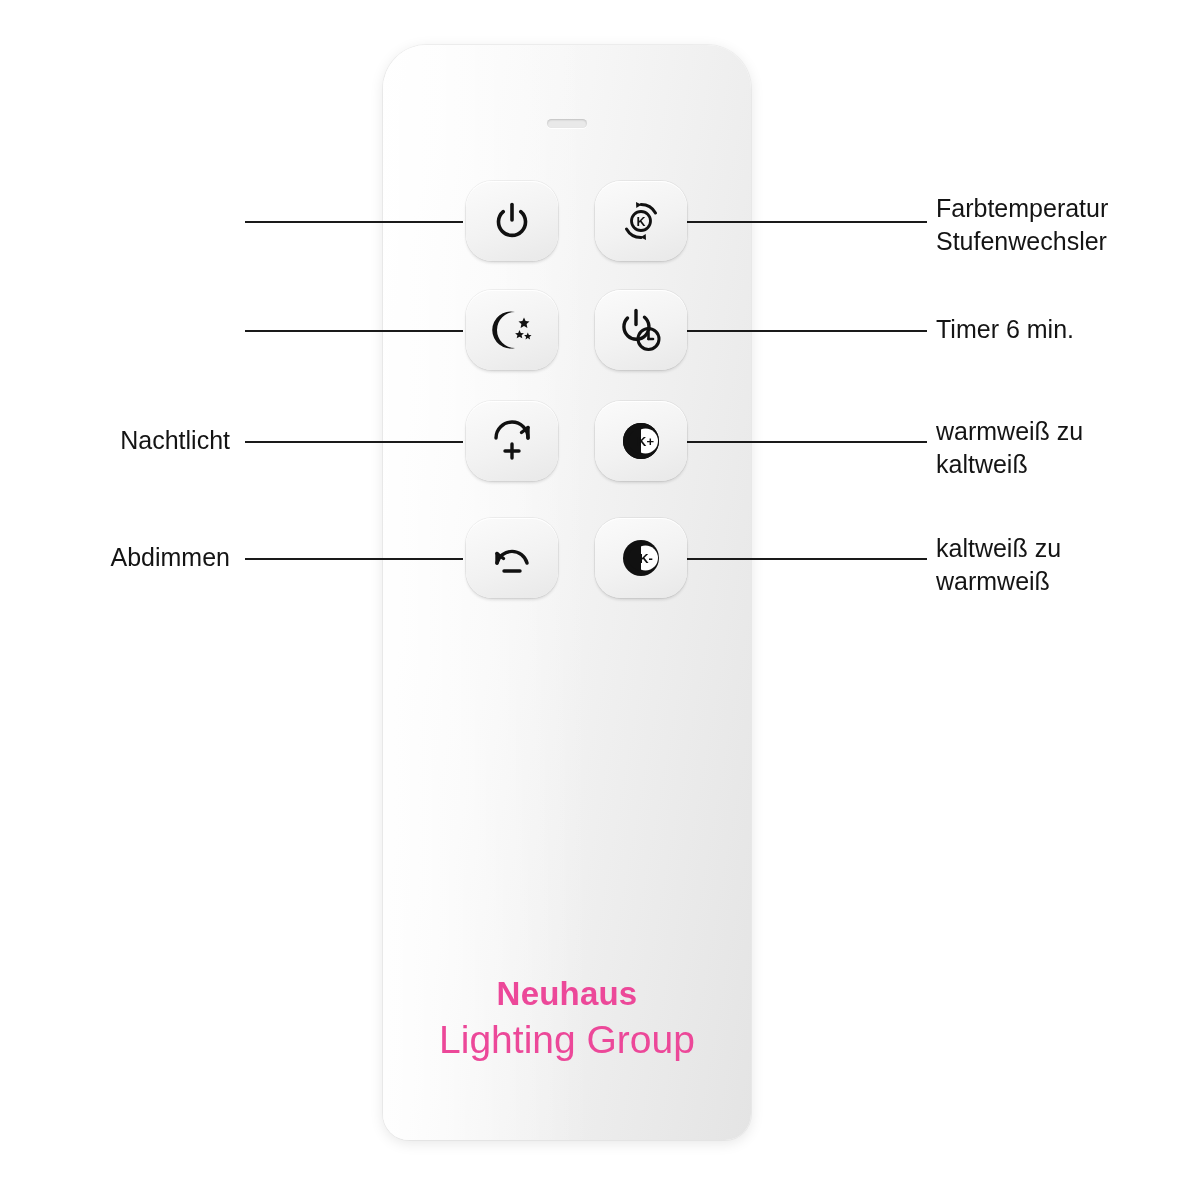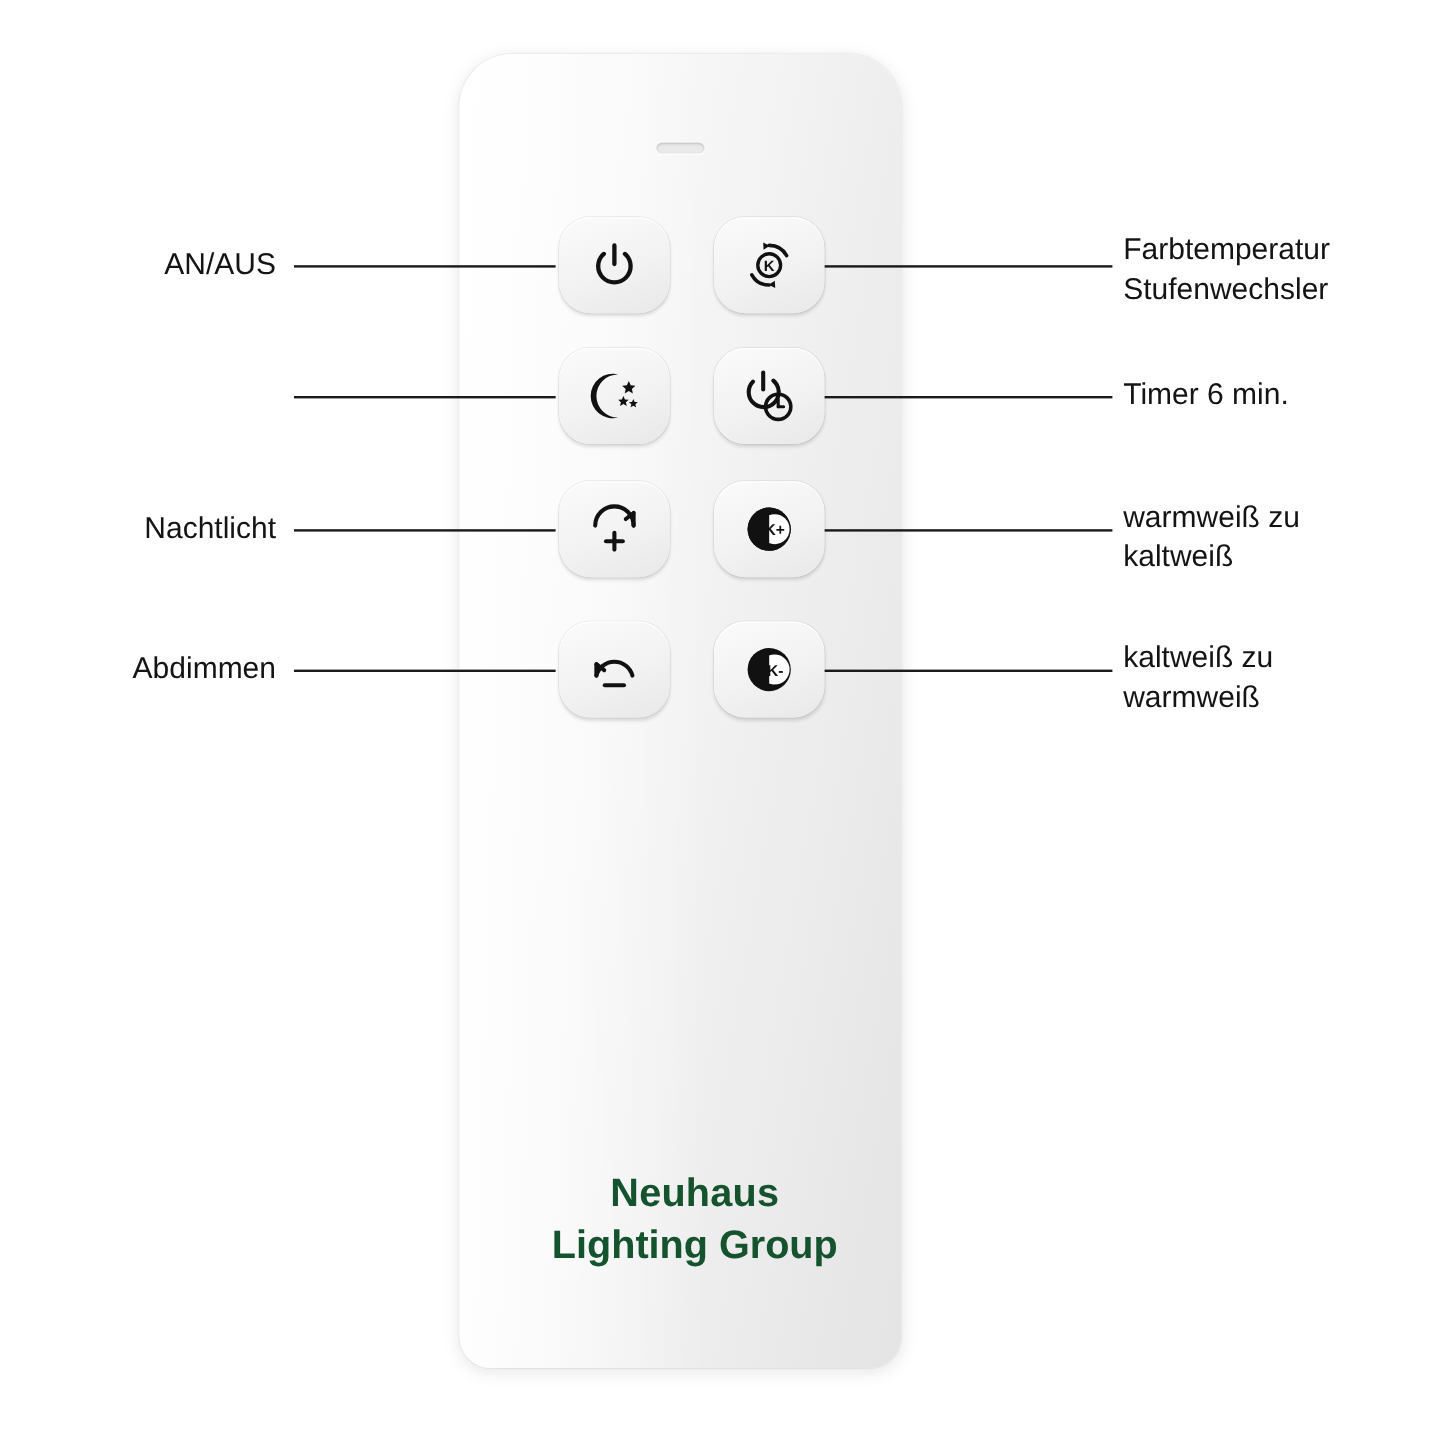--- a/index.html
+++ b/index.html
@@ -78,35 +78,35 @@
 
   .leader {
     position: absolute;
     height: 2px;
     background: #1a1a1a;
   }
 
   
   .brand {
     position: absolute;
-    left: 395px;
+    left: 383px;
     width: 368px;
     text-align: center;
-    color: #14532d;
+    color: #ec4899;
   }
   .brand-1 {
     top: 975px;
     font-size: 33px;
     font-weight: bold;
     letter-spacing: 0.2px;
   }
   .brand-2 {
     top: 1018px;
-    font-size: 33px;
-    font-weight: bold;
+    font-size: 39px;
+    font-weight: normal;
   }
 </style>
 </head>
 <body>
 
 <div id="stage">
 
   <div class="remote">
     <div class="remote-gloss"></div>
     <div class="ir-slot"></div>
@@ -206,21 +206,20 @@
     <span>
       <svg width="50" height="46" viewBox="0 0 50 46">
         <circle cx="25" cy="23" r="18" fill="#111"></circle>
         <circle cx="29.5" cy="23" r="12.5" fill="#fff"></circle>
         <path d="M25 10.5 A12.5 12.5 0 0 0 25 35.5 Z" fill="#111"></path>
         <text x="30" y="28" font-family="Liberation Sans, sans-serif" font-size="13" font-weight="bold" text-anchor="middle" fill="#111">K-</text>
       </svg>
     </span>
   </div>
 
-  <div class="label left" style="left:40px; top:204px; width:190px;">AN/AUS</div>
   <div class="label left" style="left:40px; top:424px; width:190px;">Nachtlicht</div>
   <div class="label left" style="left:40px; top:541px; width:190px;">Abdimmen</div>
 
   <div class="label right" style="left:936px; top:192px; width:240px;">Farbtemperatur
 Stufenwechsler</div>
   <div class="label right" style="left:936px; top:313px; width:240px;">Timer 6 min.</div>
   <div class="label right" style="left:936px; top:532px; width:240px;">kaltweiß zu
 warmweiß</div>
   <div class="label right" style="left:936px; top:415px; width:240px;">warmweiß zu
 kaltweiß</div>

